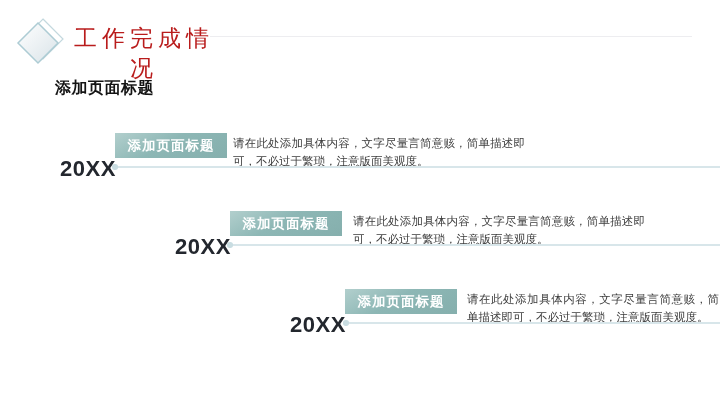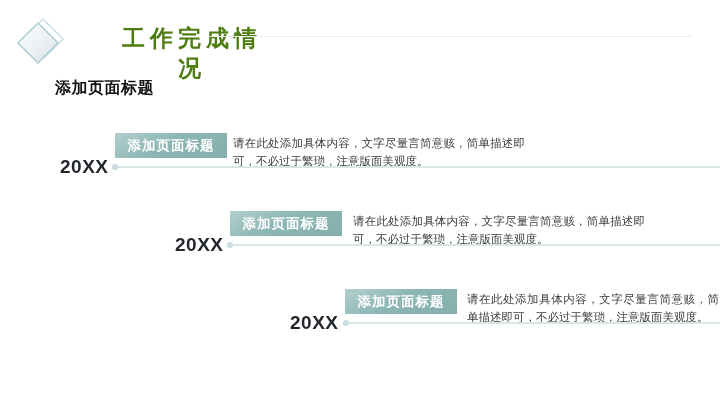--- a/index.html
+++ b/index.html
@@ -12,42 +12,41 @@
     background:#ffffff;
     overflow:hidden;
   }
 
   
   .diamond-wrap { position:absolute; left:13px; top:15px; width:54px; height:54px; }
 
   .page-title {
     position:absolute; left:70px; top:23px; width:148px;
     font-size:23px; line-height:30px; letter-spacing:5px;
-    font-weight:700; color:#4d7c0f; text-align:center;
+    font-weight:400; color:#b91c1c; text-align:center;
     white-space:normal;
-    margin-left:48px;
   }
   .header-divider {
     position:absolute; left:210px; top:36px; width:482px; height:1px;
     background:#ededf0;
   }
   .section-subtitle {
     position:absolute; left:55px; top:78px;
     font-size:16px; font-weight:700; color:#141414; letter-spacing:0.5px;
   }
 
   
   .trow { position:absolute; }
   .trow.r1 { left:60px;  top:119px; }
   .trow.r2 { left:175px; top:197px; }
   .trow.r3 { left:290px; top:275px; }
 
   .year {
     position:absolute; left:0; top:37px; width:50px;
-    font-size:19px; font-weight:700; color:#23272e;
+    font-size:22px; font-weight:700; color:#23272e;
     letter-spacing:0.5px; text-align:left;
   }
 
   .item-btn {
     position:absolute; left:55px; top:14px; width:112px; height:25px;
     background:linear-gradient(150deg,#b2cfcd 0%,#8db7b5 45%,#85afad 100%);
     border:none;
     color:#ffffff; font-weight:700; font-size:13.5px; letter-spacing:1px;
     line-height:25px; text-align:center;
     font-family:inherit; cursor:pointer;

